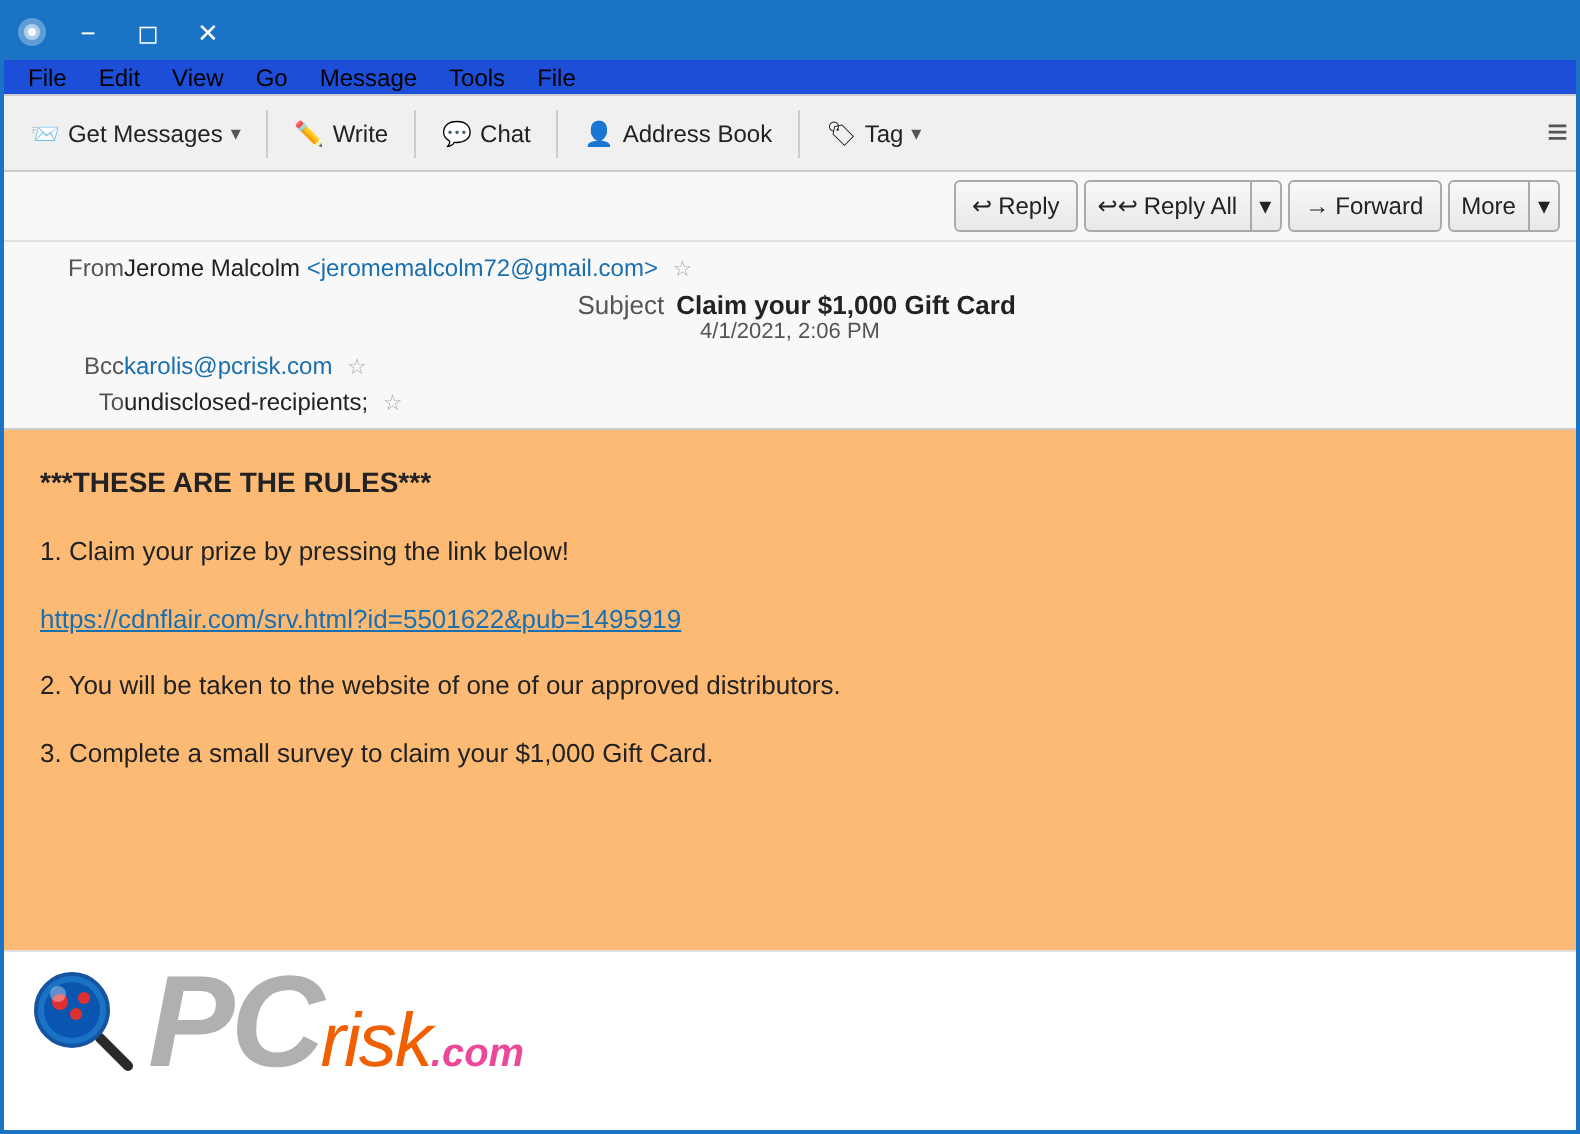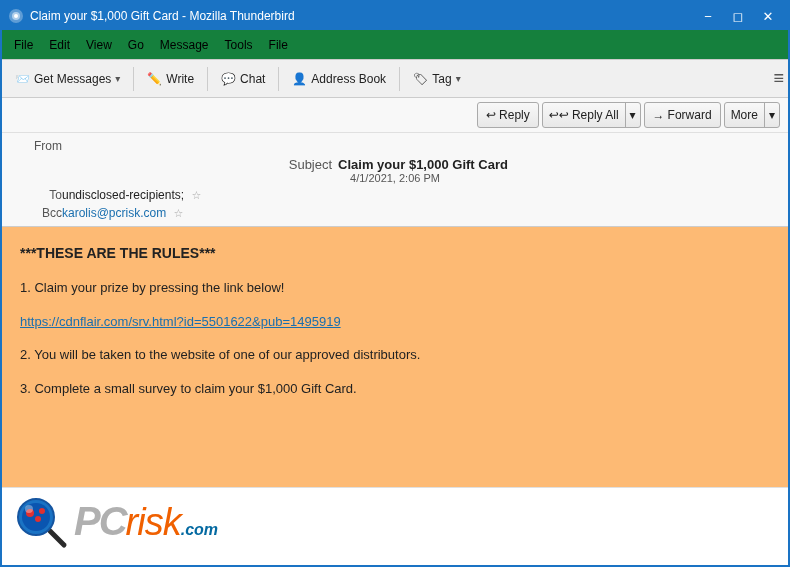--- a/index.html
+++ b/index.html
@@ -20,24 +20,24 @@
     }
     .title-bar-text { flex: 1; font-size: 12px; font-weight: normal; }
     .title-bar-controls { display: flex; gap: 2px; }
     .title-bar-btn {
       width: 28px; height: 20px; background: none; border: none; color: #fff;
       font-size: 13px; cursor: pointer; display: flex; align-items: center; justify-content: center;
     }
 
     
     .menu-bar {
-      background: #15803d;
-      display: flex;
-      align-items: center;
-      height: 30px;
+      background: #1d4ed8;
+      display: flex;
+      align-items: center;
+      height: 18px;
       padding: 0 4px;
       border-bottom: 1px solid #ccc;
     }
     .menu-item {
       padding: 2px 8px;
       font-size: 12px;
       cursor: pointer;
       color: #000;
     }
 
@@ -134,38 +134,38 @@
       width: 52px; height: 52px;
       position: relative;
       flex-shrink: 0;
     }
     .logo-text {
       display: flex;
       align-items: baseline;
       margin-left: 6px;
     }
     .logo-pc {
-      font-size: 40px;
+      font-size: 65px;
       font-weight: bold;
       color: #b0b0b0;
       letter-spacing: -2px;
       line-height: 1;
       font-style: italic;
     }
     .logo-risk {
       font-size: 38px;
       font-weight: normal;
       color: #f06000;
       letter-spacing: -1px;
       font-style: italic;
     }
     .logo-dotcom {
-      font-size: 16px;
+      font-size: 20px;
       font-weight: bold;
-      color: #0369a1;
+      color: #ec4899;
       font-style: italic;
     }
 
     .hamburger-icon { font-size: 18px; color: #555; cursor: pointer; margin-left: 6px; }
 
     
     .subject-date-row {
       display: flex;
       align-items: center;
       justify-content: space-between;
@@ -177,21 +177,20 @@
 <body>
 
 <div class="title-bar">
   <span class="title-bar-icon">
     <svg width="16" height="16" viewBox="0 0 16 16">
       <circle cx="8" cy="8" r="7" fill="#fff" opacity="0.3"></circle>
       <path d="M4 8 A4 4 0 1 1 12 8 A4 4 0 1 1 4 8" fill="#fff" opacity="0.5"></path>
       <circle cx="8" cy="8" r="2" fill="#fff"></circle>
     </svg>
   </span>
-  <span class="title-bar-text">Claim your $1,000 Gift Card - Mozilla Thunderbird</span>
   <div class="title-bar-controls">
     <button class="title-bar-btn">−</button>
     <button class="title-bar-btn">◻</button>
     <button class="title-bar-btn close">✕</button>
   </div>
 </div>
 
 <div class="menu-bar">
   <span class="menu-item">File</span>
   <span class="menu-item">Edit</span>
@@ -255,39 +254,44 @@
       <button class="email-action-btn" style="border: none; border-radius: 0; background: none; padding: 7px 6px;">
         <span>More</span>
       </button>
       <button class="email-action-btn" style="border: none; border-left: 1px solid #aaa; border-radius: 0; background: none; padding: 3px 4px;">▾</button>
     </div>
   </div>
 
   <div class="email-fields">
     <div class="email-field-row">
       <span class="field-label">From</span>
+      <span class="field-value">
+        <span>Jerome Malcolm</span>
+        <span style="color:#1a6faf; cursor:pointer;">&lt;jeromemalcolm72@gmail.com&gt;</span>
+        <span class="star-icon">☆</span>
+      </span>
     </div>
     <div class="subject-date-row">
       <div style="display:flex; align-items: center; gap: 6px;">
         <span class="field-label">Subject</span>
         <span class="field-value bold">Claim your $1,000 Gift Card</span>
       </div>
       <span class="field-date">4/1/2021, 2:06 PM</span>
     </div>
     <div class="email-field-row">
+      <span class="field-label" style="padding-left: 20px;">Bcc</span>
+      <span class="field-value">
+        <span style="color:#1a6faf;">karolis@pcrisk.com</span>
+        <span class="star-icon">☆</span>
+      </span>
+    </div>
+    <div class="email-field-row">
       <span class="field-label" style="padding-left: 28px;">To</span>
       <span class="field-value">
         <span>undisclosed-recipients;</span>
-        <span class="star-icon">☆</span>
-      </span>
-    </div>
-    <div class="email-field-row">
-      <span class="field-label" style="padding-left: 20px;">Bcc</span>
-      <span class="field-value">
-        <span style="color:#1a6faf;">karolis@pcrisk.com</span>
         <span class="star-icon">☆</span>
       </span>
     </div>
   </div>
 </div>
 
 <div class="email-body" style="height: 260px; overflow-y: auto;">
   <p class="rules-header">***THESE ARE THE RULES***</p>
   <p>1. Claim your prize by pressing the link below!</p>
   <p>

